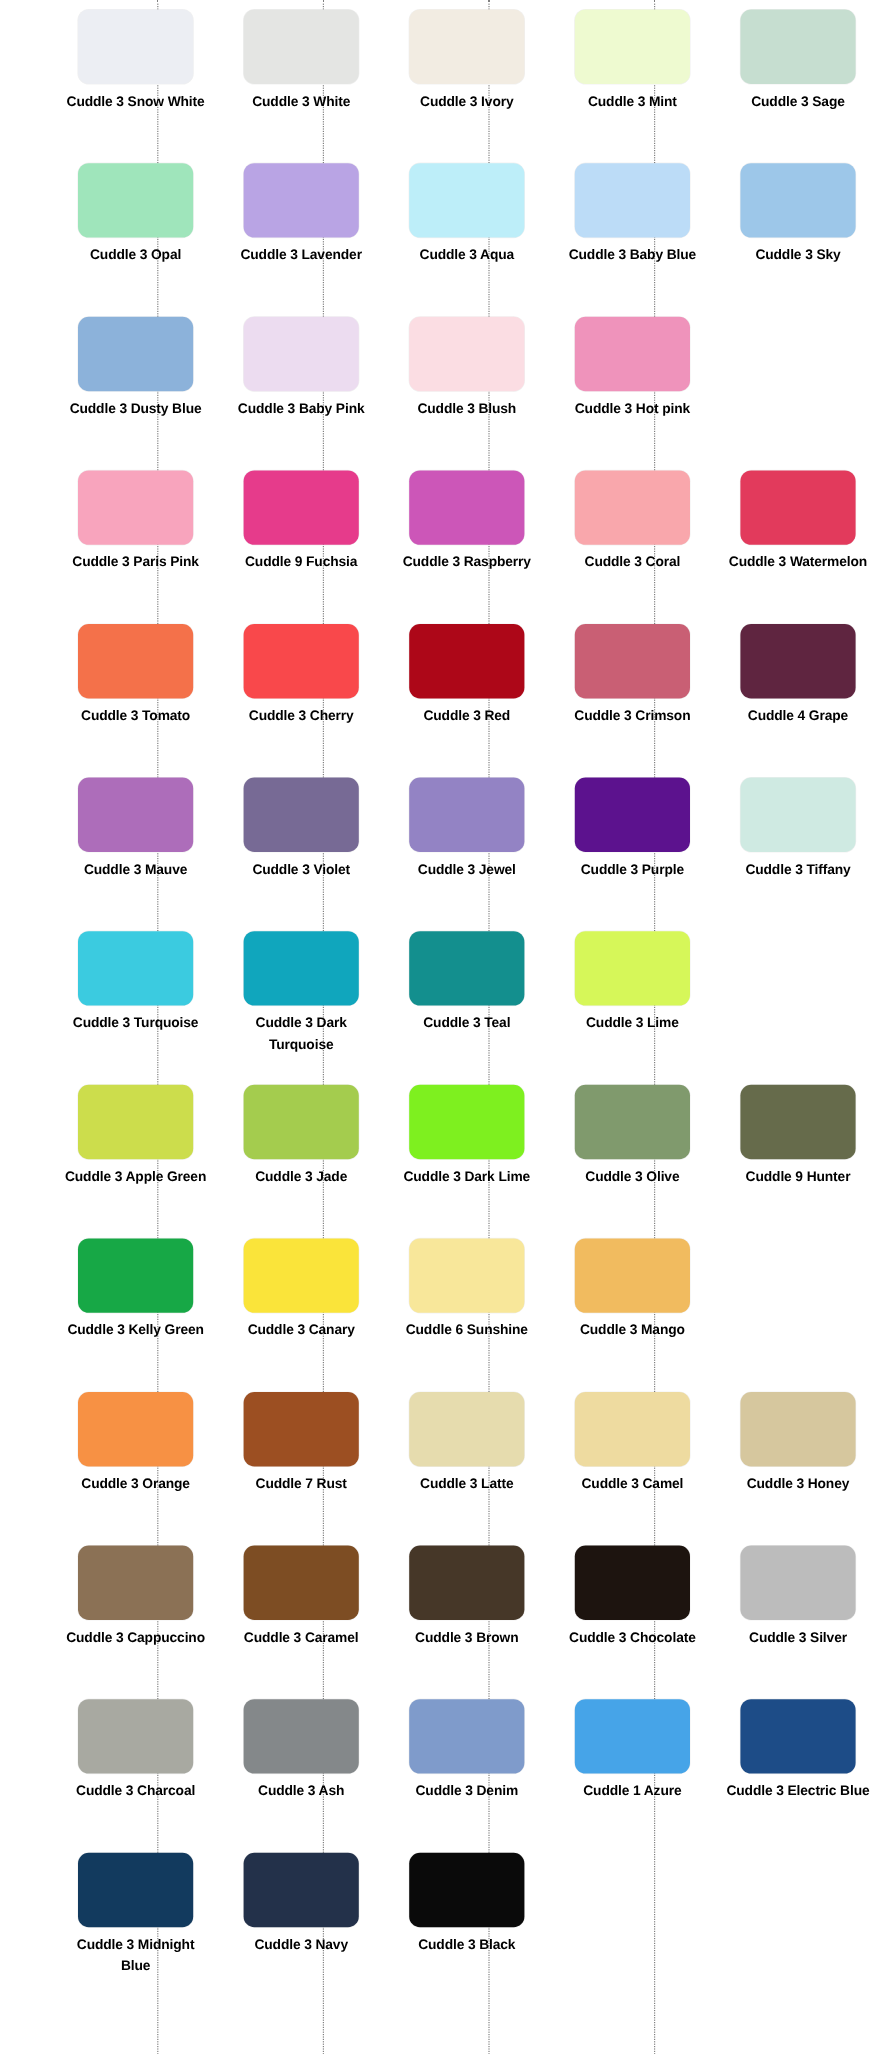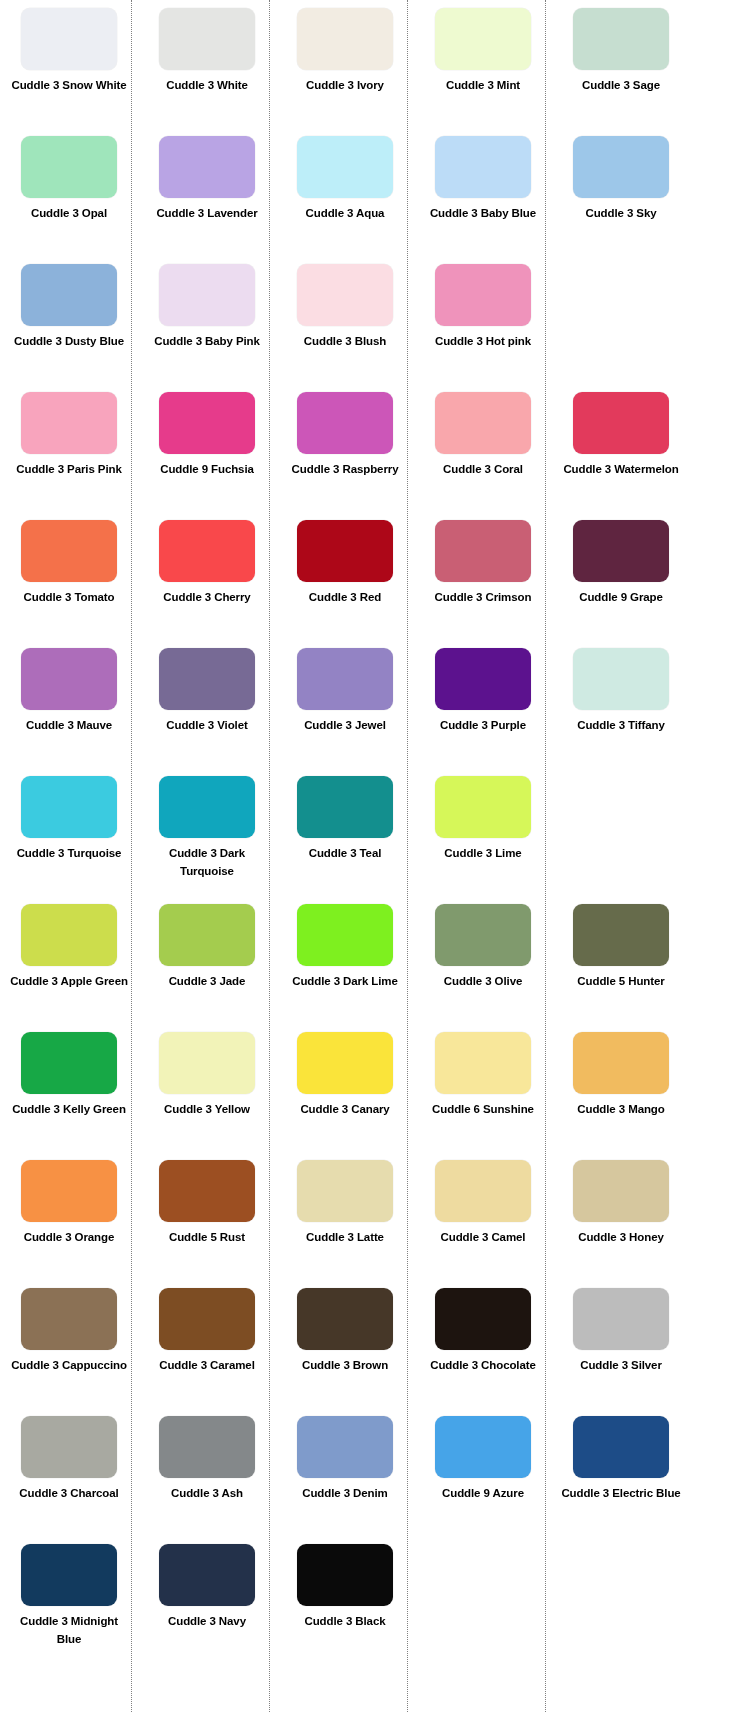--- a/index.html
+++ b/index.html
@@ -30,20 +30,21 @@
     border-left: 1px dotted #808080;
   }
 
   .grid-rows {
     position: relative;
     z-index: 2;
     display: flex;
     flex-direction: column;
     padding-top: 8px;
     box-sizing: border-box;
+    padding-left: 44px;
   }
 
   .grid-row {
     display: flex;
     flex-direction: row;
     height: 128px;
   }
 
   .cell {
     width: 138px;
@@ -181,21 +182,21 @@
         <div class="cell">
           <div class="swatch" style="background-color: rgb(173, 7, 24);"></div>
           <div class="swatch-label">Cuddle 3 Red</div>
         </div>
         <div class="cell">
           <div class="swatch" style="background-color: rgb(201, 95, 116);"></div>
           <div class="swatch-label">Cuddle 3 Crimson</div>
         </div>
         <div class="cell">
           <div class="swatch" style="background-color: rgb(95, 37, 64);"></div>
-          <div class="swatch-label">Cuddle 9 Grape</div>
+          <div class="swatch-label">Cuddle 4 Grape</div>
         </div>
       </div>
       <div class="grid-row">
         <div class="cell">
           <div class="swatch" style="background-color: rgb(173, 109, 186);"></div>
           <div class="swatch-label">Cuddle 3 Mauve</div>
         </div>
         <div class="cell">
           <div class="swatch" style="background-color: rgb(119, 106, 149);"></div>
           <div class="swatch-label">Cuddle 3 Violet</div>
@@ -243,53 +244,49 @@
         <div class="cell">
           <div class="swatch" style="background-color: rgb(126, 240, 31);"></div>
           <div class="swatch-label">Cuddle 3 Dark Lime</div>
         </div>
         <div class="cell">
           <div class="swatch" style="background-color: rgb(128, 154, 109);"></div>
           <div class="swatch-label">Cuddle 3 Olive</div>
         </div>
         <div class="cell">
           <div class="swatch" style="background-color: rgb(102, 107, 75);"></div>
-          <div class="swatch-label">Cuddle 5 Hunter</div>
+          <div class="swatch-label">Cuddle 9 Hunter</div>
         </div>
       </div>
       <div class="grid-row">
         <div class="cell">
           <div class="swatch" style="background-color: rgb(23, 168, 70);"></div>
           <div class="swatch-label">Cuddle 3 Kelly Green</div>
         </div>
         <div class="cell">
-          <div class="swatch" style="background-color: rgb(242, 243, 184);"></div>
-          <div class="swatch-label">Cuddle 3 Yellow</div>
-        </div>
-        <div class="cell">
           <div class="swatch" style="background-color: rgb(250, 228, 58);"></div>
           <div class="swatch-label">Cuddle 3 Canary</div>
         </div>
         <div class="cell">
           <div class="swatch" style="background-color: rgb(248, 231, 154);"></div>
           <div class="swatch-label">Cuddle 6 Sunshine</div>
         </div>
         <div class="cell">
           <div class="swatch" style="background-color: rgb(241, 187, 95);"></div>
           <div class="swatch-label">Cuddle 3 Mango</div>
         </div>
       </div>
       <div class="grid-row">
         <div class="cell">
           <div class="swatch" style="background-color: rgb(247, 145, 68);"></div>
           <div class="swatch-label">Cuddle 3 Orange</div>
         </div>
         <div class="cell">
           <div class="swatch" style="background-color: rgb(156, 79, 34);"></div>
-          <div class="swatch-label">Cuddle 5 Rust</div>
+          <div class="swatch-label">Cuddle 7 Rust</div>
         </div>
         <div class="cell">
           <div class="swatch" style="background-color: rgb(230, 220, 174);"></div>
           <div class="swatch-label">Cuddle 3 Latte</div>
         </div>
         <div class="cell">
           <div class="swatch" style="background-color: rgb(238, 219, 160);"></div>
           <div class="swatch-label">Cuddle 3 Camel</div>
         </div>
         <div class="cell">
@@ -327,21 +324,21 @@
         <div class="cell">
           <div class="swatch" style="background-color: rgb(132, 136, 138);"></div>
           <div class="swatch-label">Cuddle 3 Ash</div>
         </div>
         <div class="cell">
           <div class="swatch" style="background-color: rgb(127, 155, 203);"></div>
           <div class="swatch-label">Cuddle 3 Denim</div>
         </div>
         <div class="cell">
           <div class="swatch" style="background-color: rgb(70, 164, 232);"></div>
-          <div class="swatch-label">Cuddle 9 Azure</div>
+          <div class="swatch-label">Cuddle 1 Azure</div>
         </div>
         <div class="cell">
           <div class="swatch" style="background-color: rgb(29, 76, 135);"></div>
           <div class="swatch-label">Cuddle 3 Electric Blue</div>
         </div>
       </div>
       <div class="grid-row">
         <div class="cell">
           <div class="swatch" style="background-color: rgb(18, 58, 94);"></div>
           <div class="swatch-label">Cuddle 3 Midnight Blue</div>

